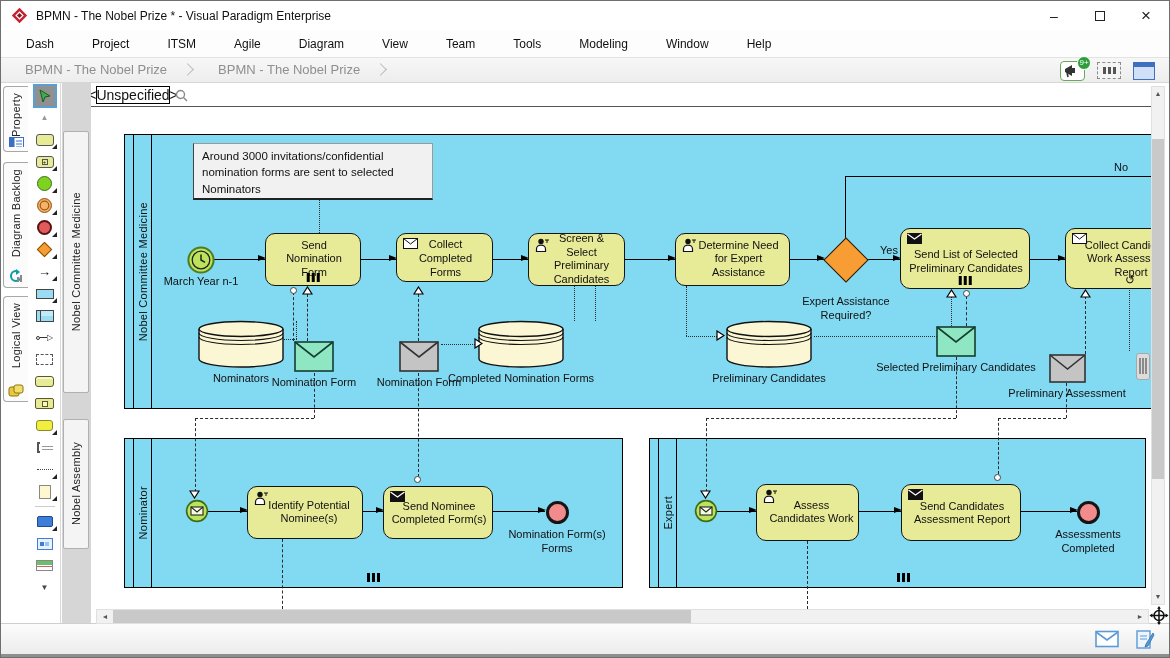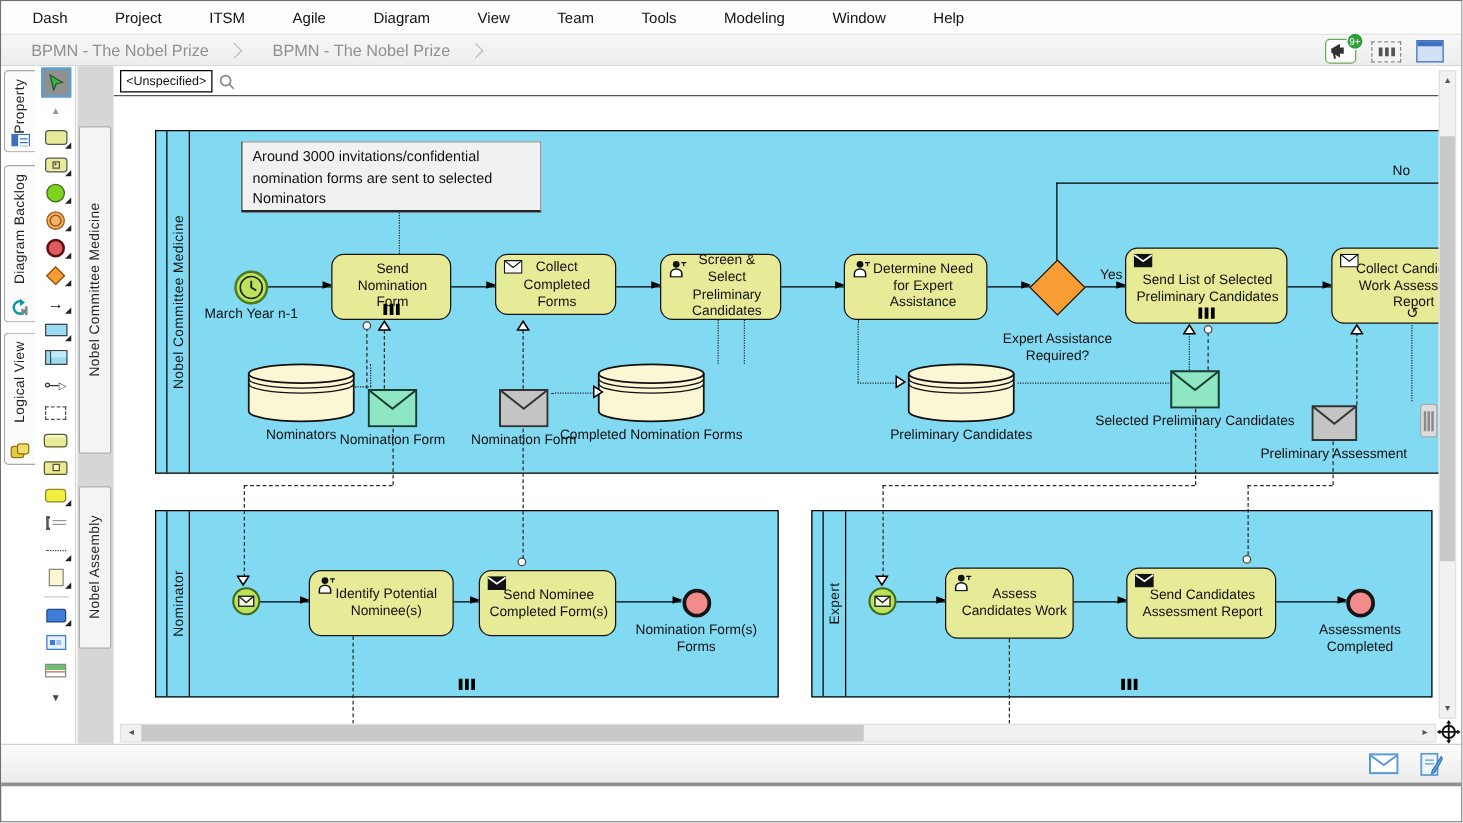--- a/index.html
+++ b/index.html
@@ -45,21 +45,21 @@
   .corner { position:absolute; right:3px; bottom:2px; width:0; height:0; border-left:5px solid transparent; border-bottom:5px solid #222; }
   .sel-tool { width:24px; height:24px; background:#909090; border:2px solid #5a9fd4; display:flex; align-items:center; justify-content:center; }
 
   
   .stickycol { position:absolute; left:61px; top:0; width:29px; height:542px; background:#d6d6d6; }
   .sticklabel { position:absolute; left:1px; width:26px; background:#f4f4f4; border:1px solid #b0b0b0; border-radius:2px; display:flex; align-items:center; justify-content:center; }
 
   
   .canvas { position:absolute; left:90px; top:0; width:1060px; height:542px; background:#fff; overflow:hidden; }
   .canvas-top { position:absolute; left:0; top:0; width:1060px; height:24px; background:#fff; border-bottom:1px solid #555; z-index:8; }
-  .unspec { position:absolute; left:5px; top:3px; width:74px; height:18px; border:1px solid #000; background:#fff; font-size:10px; display:flex; align-items:center; justify-content:center; color:#111; }
+  .unspec { position:absolute; left:5px; top:3px; width:74px; height:18px; border:1px solid #000; background:#fff; font-size:14px; display:flex; align-items:center; justify-content:center; color:#111; }
   .diagram { position:absolute; left:0; top:0; width:1060px; height:526px; overflow:hidden; }
 
   .pool { position:absolute; background:#82d9f2; border:1.6px solid #000; display:flex; z-index:1; }
   .gut { width:9px; border-right:1.2px solid #000; }
   .lane { width:18px; border-right:1.2px solid #000; display:flex; align-items:center; justify-content:center; }
   .lane .vtext { font-size:11px; color:#111; }
 
   .task { position:absolute; background:#e7ea96; border:1.4px solid #141414; border-radius:10px; display:flex; align-items:center; justify-content:center; text-align:center; font-size:11px; color:#111; z-index:3; padding:3px 4px 3px 6px; line-height:1.25; }
   .ticon { position:absolute; top:4px; left:6px; }
   .mi { position:absolute; bottom:3px; left:50%; transform:translateX(-50%); display:flex; gap:2.5px; }
@@ -99,20 +99,37 @@
 
   
   .statusbar { height:34px; border-top:1px solid #cfcfcf; background:linear-gradient(#fcfcfc,#ececec); position:relative; border-bottom:3px solid #8f8f8f; }
   .sb-icons { position:absolute; right:14px; top:6px; display:flex; gap:16px; }
 </style>
 </head>
 <body>
 
 <div class="window">
 
+  <div class="titlebar">
+    <svg class="vplogo" viewBox="0 0 20 20">
+        <polygon points="10,1 19,10 10,19 1,10" fill="#c8202f"></polygon>
+        <polygon points="10,5 15,10 10,15 5,10" fill="#fff"></polygon>
+        <polygon points="10,7 13,10 10,13 7,10" fill="#8c1620"></polygon>
+      </svg>
+    <span class="title-text">BPMN - The Nobel Prize * - Visual Paradigm Enterprise</span>
+    <div class="wctrl wc-min">
+        <span>–</span>
+      </div>
+    <div class="wctrl wc-max">
+        <span class="maxbox"></span>
+      </div>
+    <div class="wctrl wc-close">
+        <span>×</span>
+      </div>
+  </div>
 
   <div class="menubar">
     <span class="menu-item">Dash</span>
     <span class="menu-item">Project</span>
     <span class="menu-item">ITSM</span>
     <span class="menu-item">Agile</span>
     <span class="menu-item">Diagram</span>
     <span class="menu-item">View</span>
     <span class="menu-item">Team</span>
     <span class="menu-item">Tools</span>

